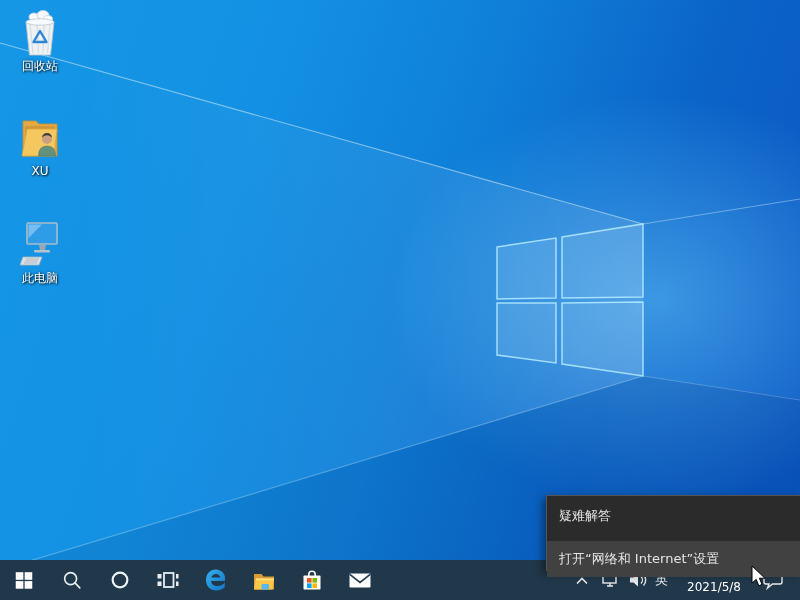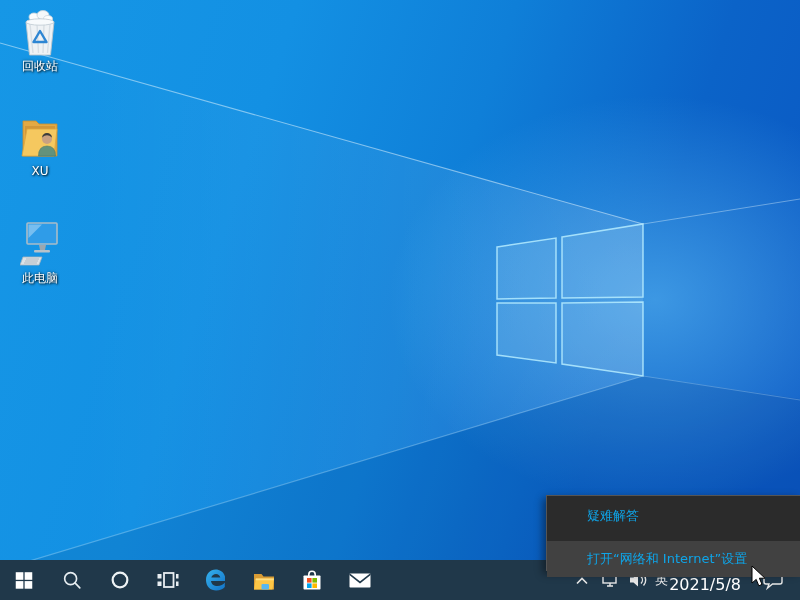--- a/index.html
+++ b/index.html
@@ -24,27 +24,27 @@
   .desk-icon .lbl{margin-top:2px;font-size:12px;line-height:14px;color:#fff;text-align:left;
     text-shadow:1px 1px 2px rgba(0,0,0,.85),0 0 3px rgba(0,0,0,.6);white-space:nowrap;}
 
   
   #taskbar{position:absolute;left:0;bottom:0;width:800px;height:40px;background:#20384a;z-index:2;display:flex;align-items:center;}
   .tb-btn{width:48px;height:40px;display:flex;align-items:center;justify-content:center;}
 
   
   .tray-item{position:absolute;z-index:2;color:#eee;}
   #tray-ime{font-size:13px;line-height:16px;}
-  #tray-clock{position:absolute;right:59px;bottom:6px;z-index:2;color:#fff;font-size:16px;white-space:nowrap;}
+  #tray-clock{position:absolute;right:59px;bottom:6px;z-index:2;color:#fff;font-size:12px;white-space:nowrap;}
 
   
   #ctx-menu{position:absolute;left:546px;top:495px;width:254px;height:76px;background:#2b2b2b;
     border:1px solid #555;border-right:none;box-sizing:border-box;z-index:5;
     box-shadow:-3px 3px 8px rgba(0,0,0,.45);padding-top:3px;}
-  .ctx-item{height:34px;line-height:34px;padding-left:40px;font-size:13px;color:#0ea5e9;cursor:default;}
+  .ctx-item{height:34px;line-height:34px;padding-left:12px;font-size:13px;color:#e5e5e5;cursor:default;}
   .ctx-item.hl{background:#414141;height:36px;line-height:36px;margin-top:8px;}
 
   #cursor{position:absolute;left:751px;top:565px;z-index:10;pointer-events:none;}
 </style>
 </head>
 <body>
 
 <div id="screen">
 
   <div class="cone"></div>

